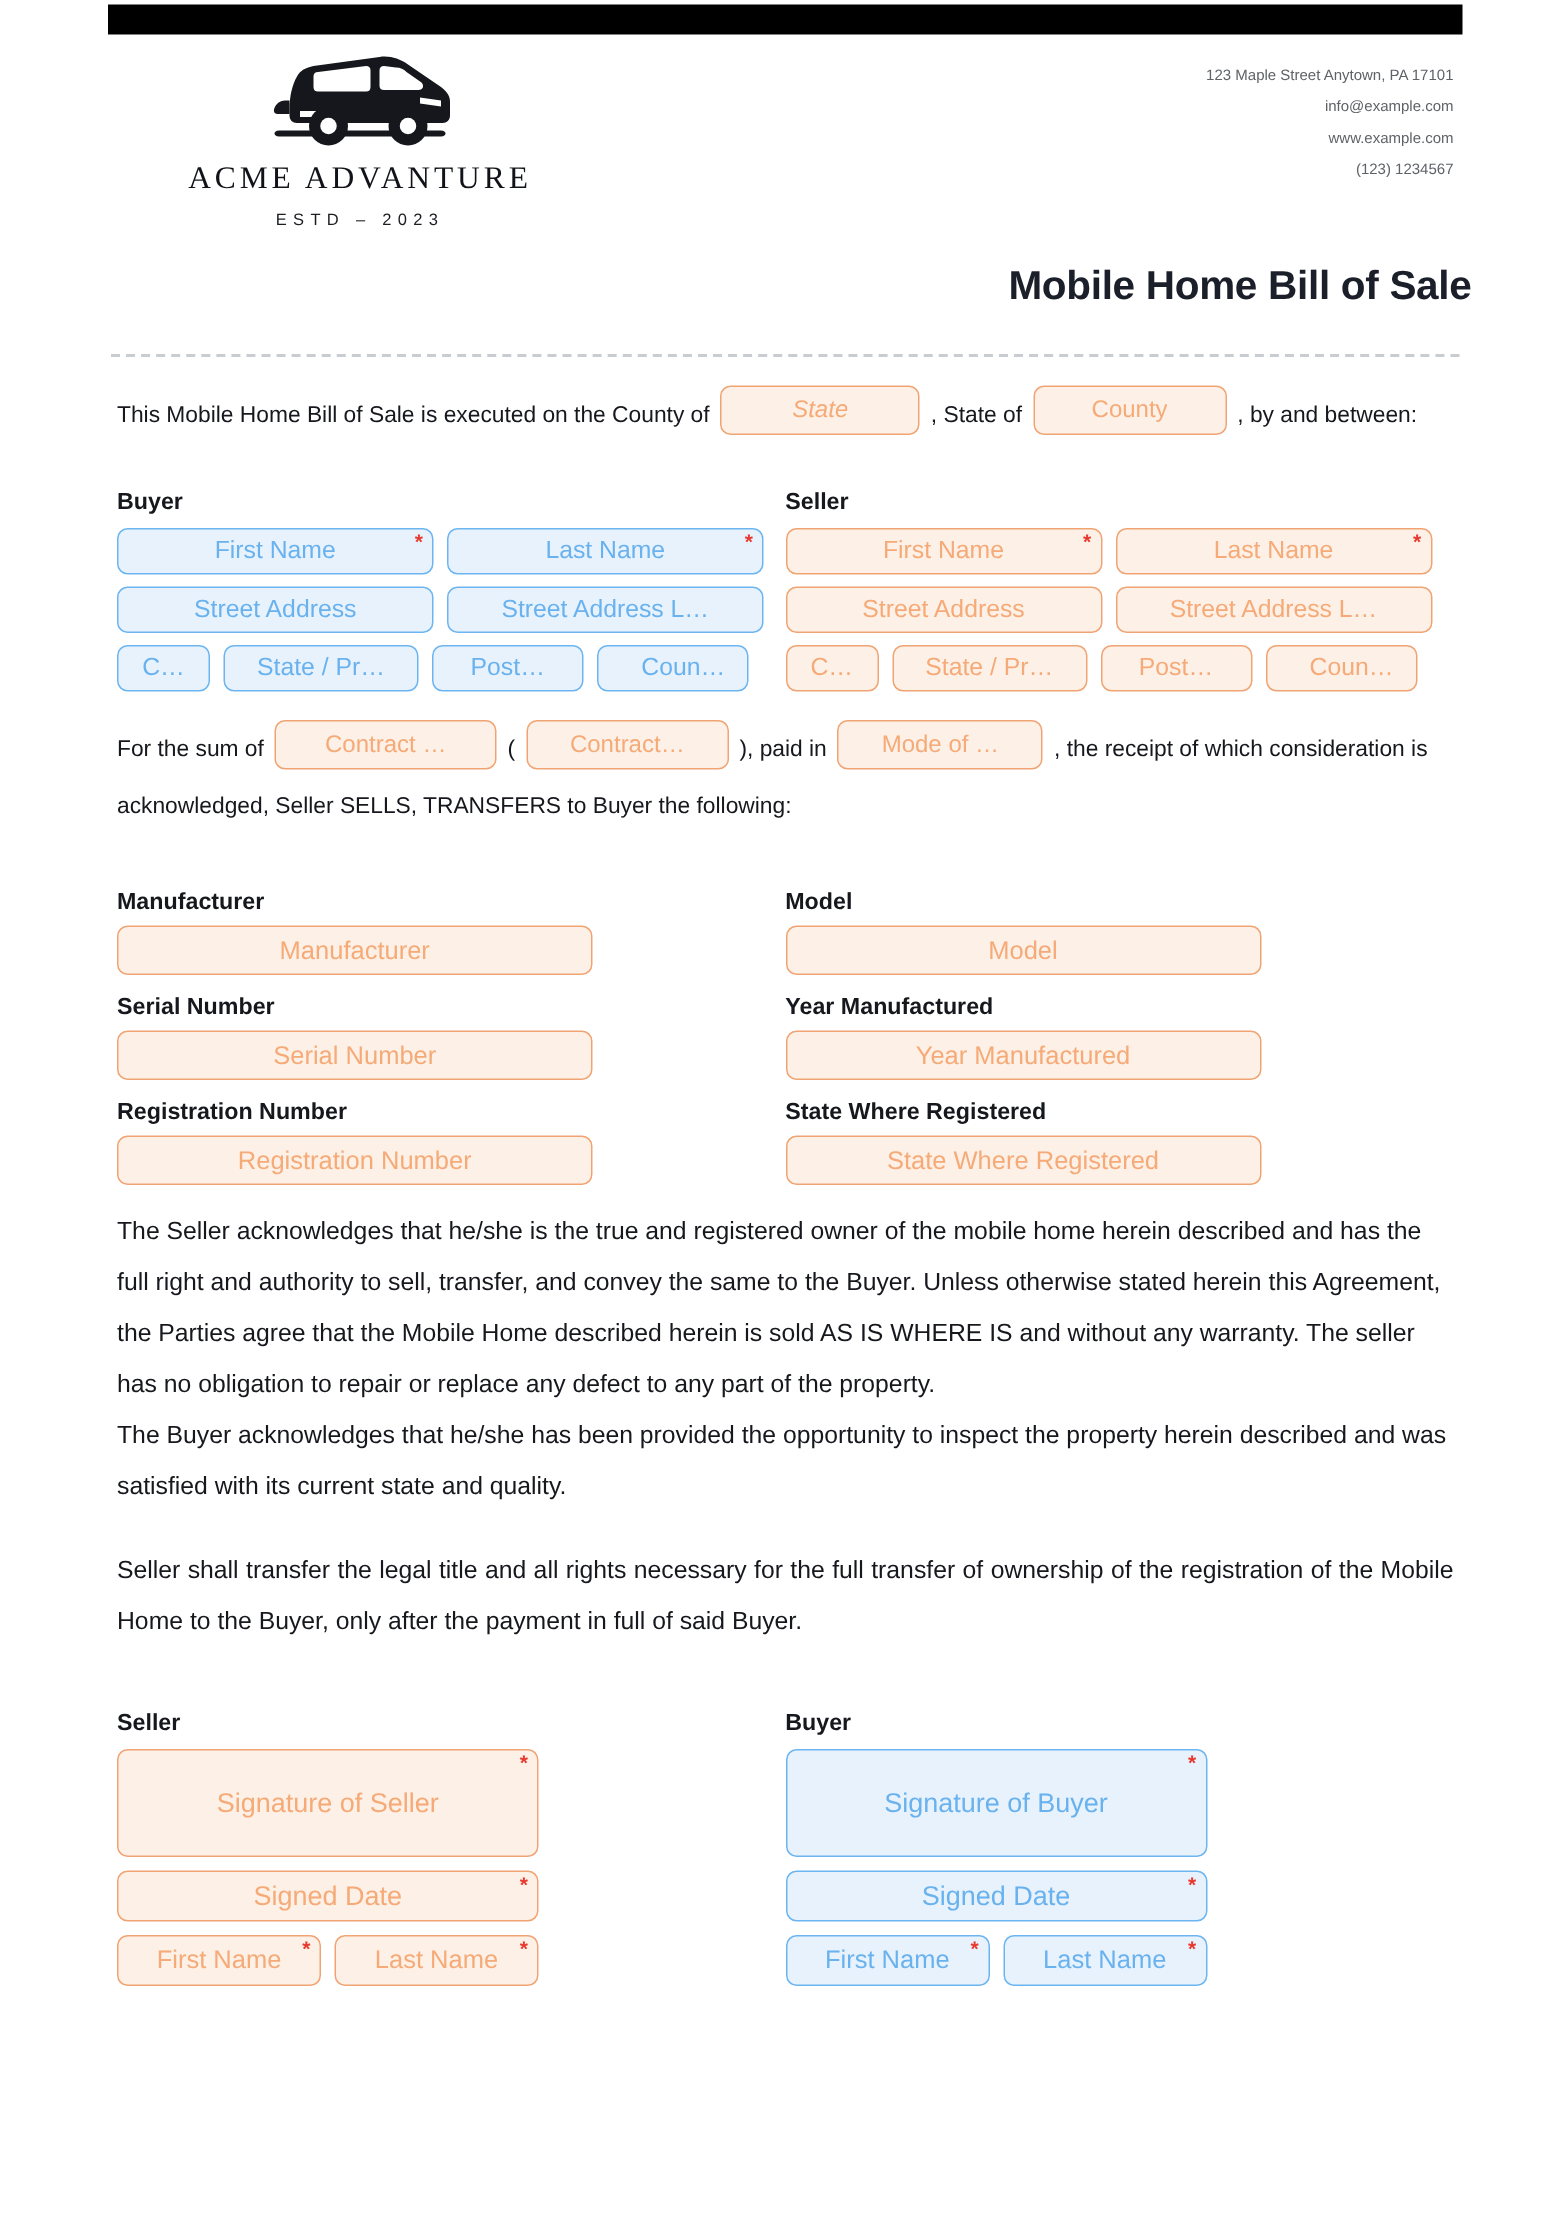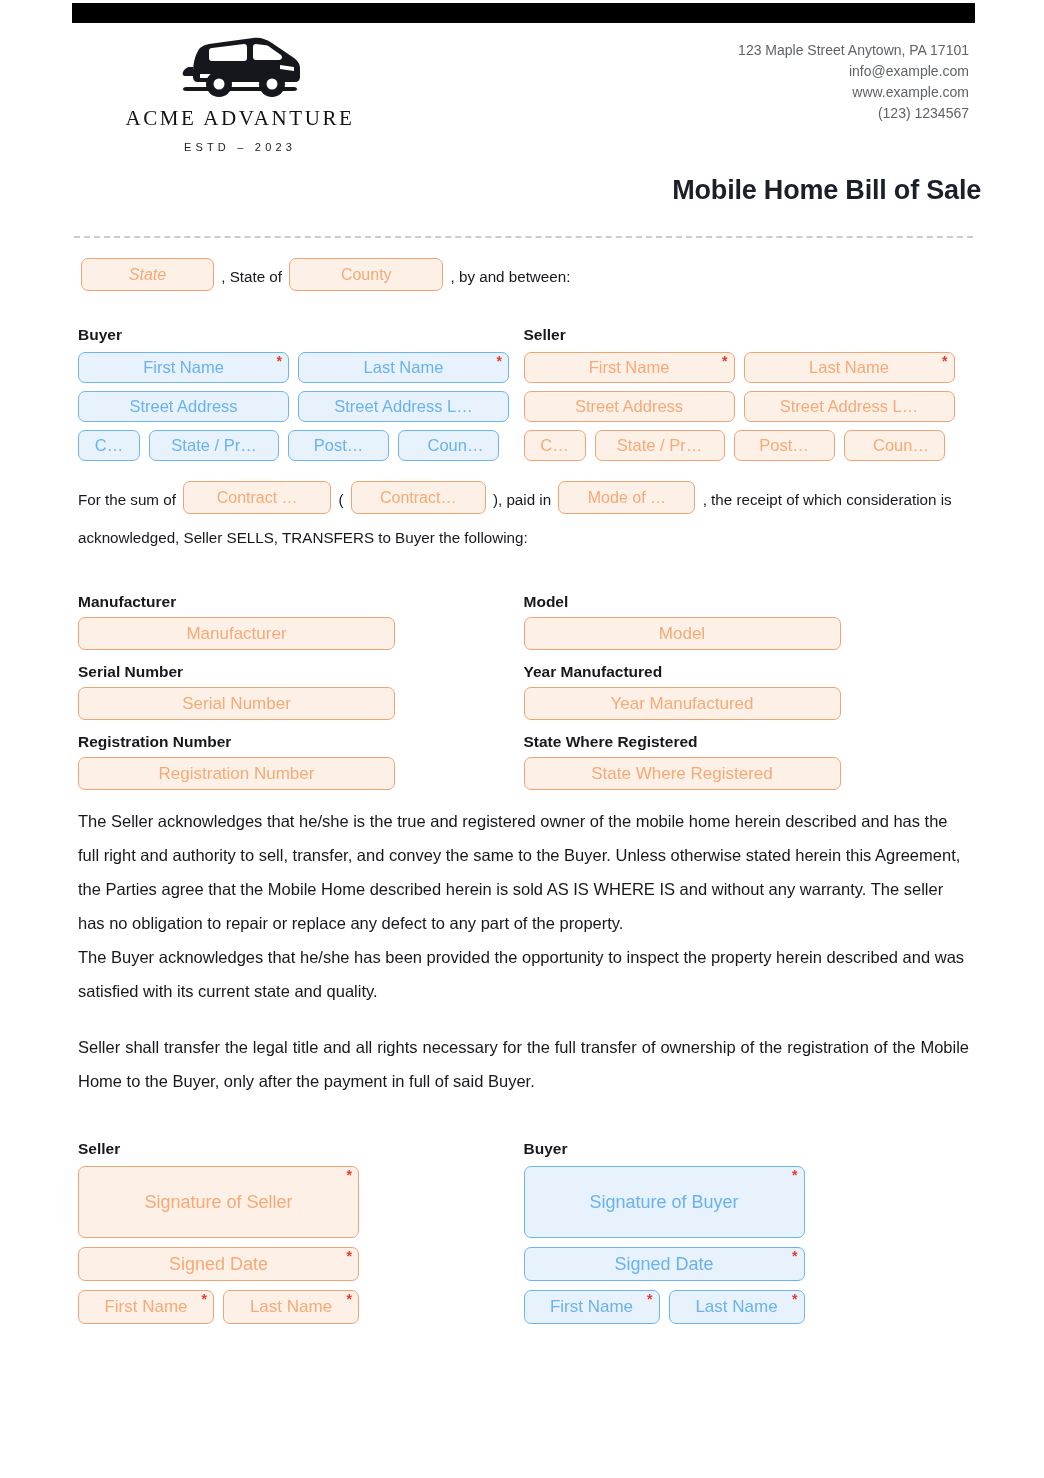--- a/index.html
+++ b/index.html
@@ -58,21 +58,21 @@
     font-family: "Liberation Sans", sans-serif;
     font-size: 11px;
     letter-spacing: 4.2px;
     color: #1b1d22;
     margin-top: 10px;
   }
   .contact {
     text-align: right;
     padding-right: 12px;
     padding-top: 13px;
-    font-size: 14px;
+    font-size: 10px;
     line-height: 21px;
     color: #5f6368;
   }
 
   .doc-title {
     text-align: right;
     font-size: 27px;
     font-weight: bold;
     color: #1b1f2a;
     margin-top: 22px;
@@ -141,21 +141,21 @@
   }
 
   
   .field.inline {
     height: 33px;
     margin: 0 3px;
     position: relative;
     top: -3px;
   }
   .w-state   { width: 133px; font-style: italic; }
-  .w-county  { width: 154px; }
+  .w-county  { width: 129px; }
   .w-contract1 { width: 148px; text-align: right; }
   .w-contract2 { width: 135px; }
   .w-mode      { width: 137px; }
 
   
   .parties {
     display: flex;
     margin-top: 30px;
     padding: 0 12px;
   }
@@ -292,20 +292,21 @@
     </div>
   </div>
 
   <div class="doc-title">Mobile Home Bill of Sale</div>
 
   <hr class="divider">
 
   <div class="body-wrap">
 
     <p class="para intro">
+      <span class="flow">This Mobile Home Bill of Sale is executed on the County of</span>
       <span class="field orange inline w-state">
         <span class="ph">State</span>
       </span>
       <span class="flow">, State of</span>
       <span class="field orange inline w-county">
         <span class="ph">County</span>
       </span>
       <span class="flow">, by and between:</span>
     </p>
   </div>

